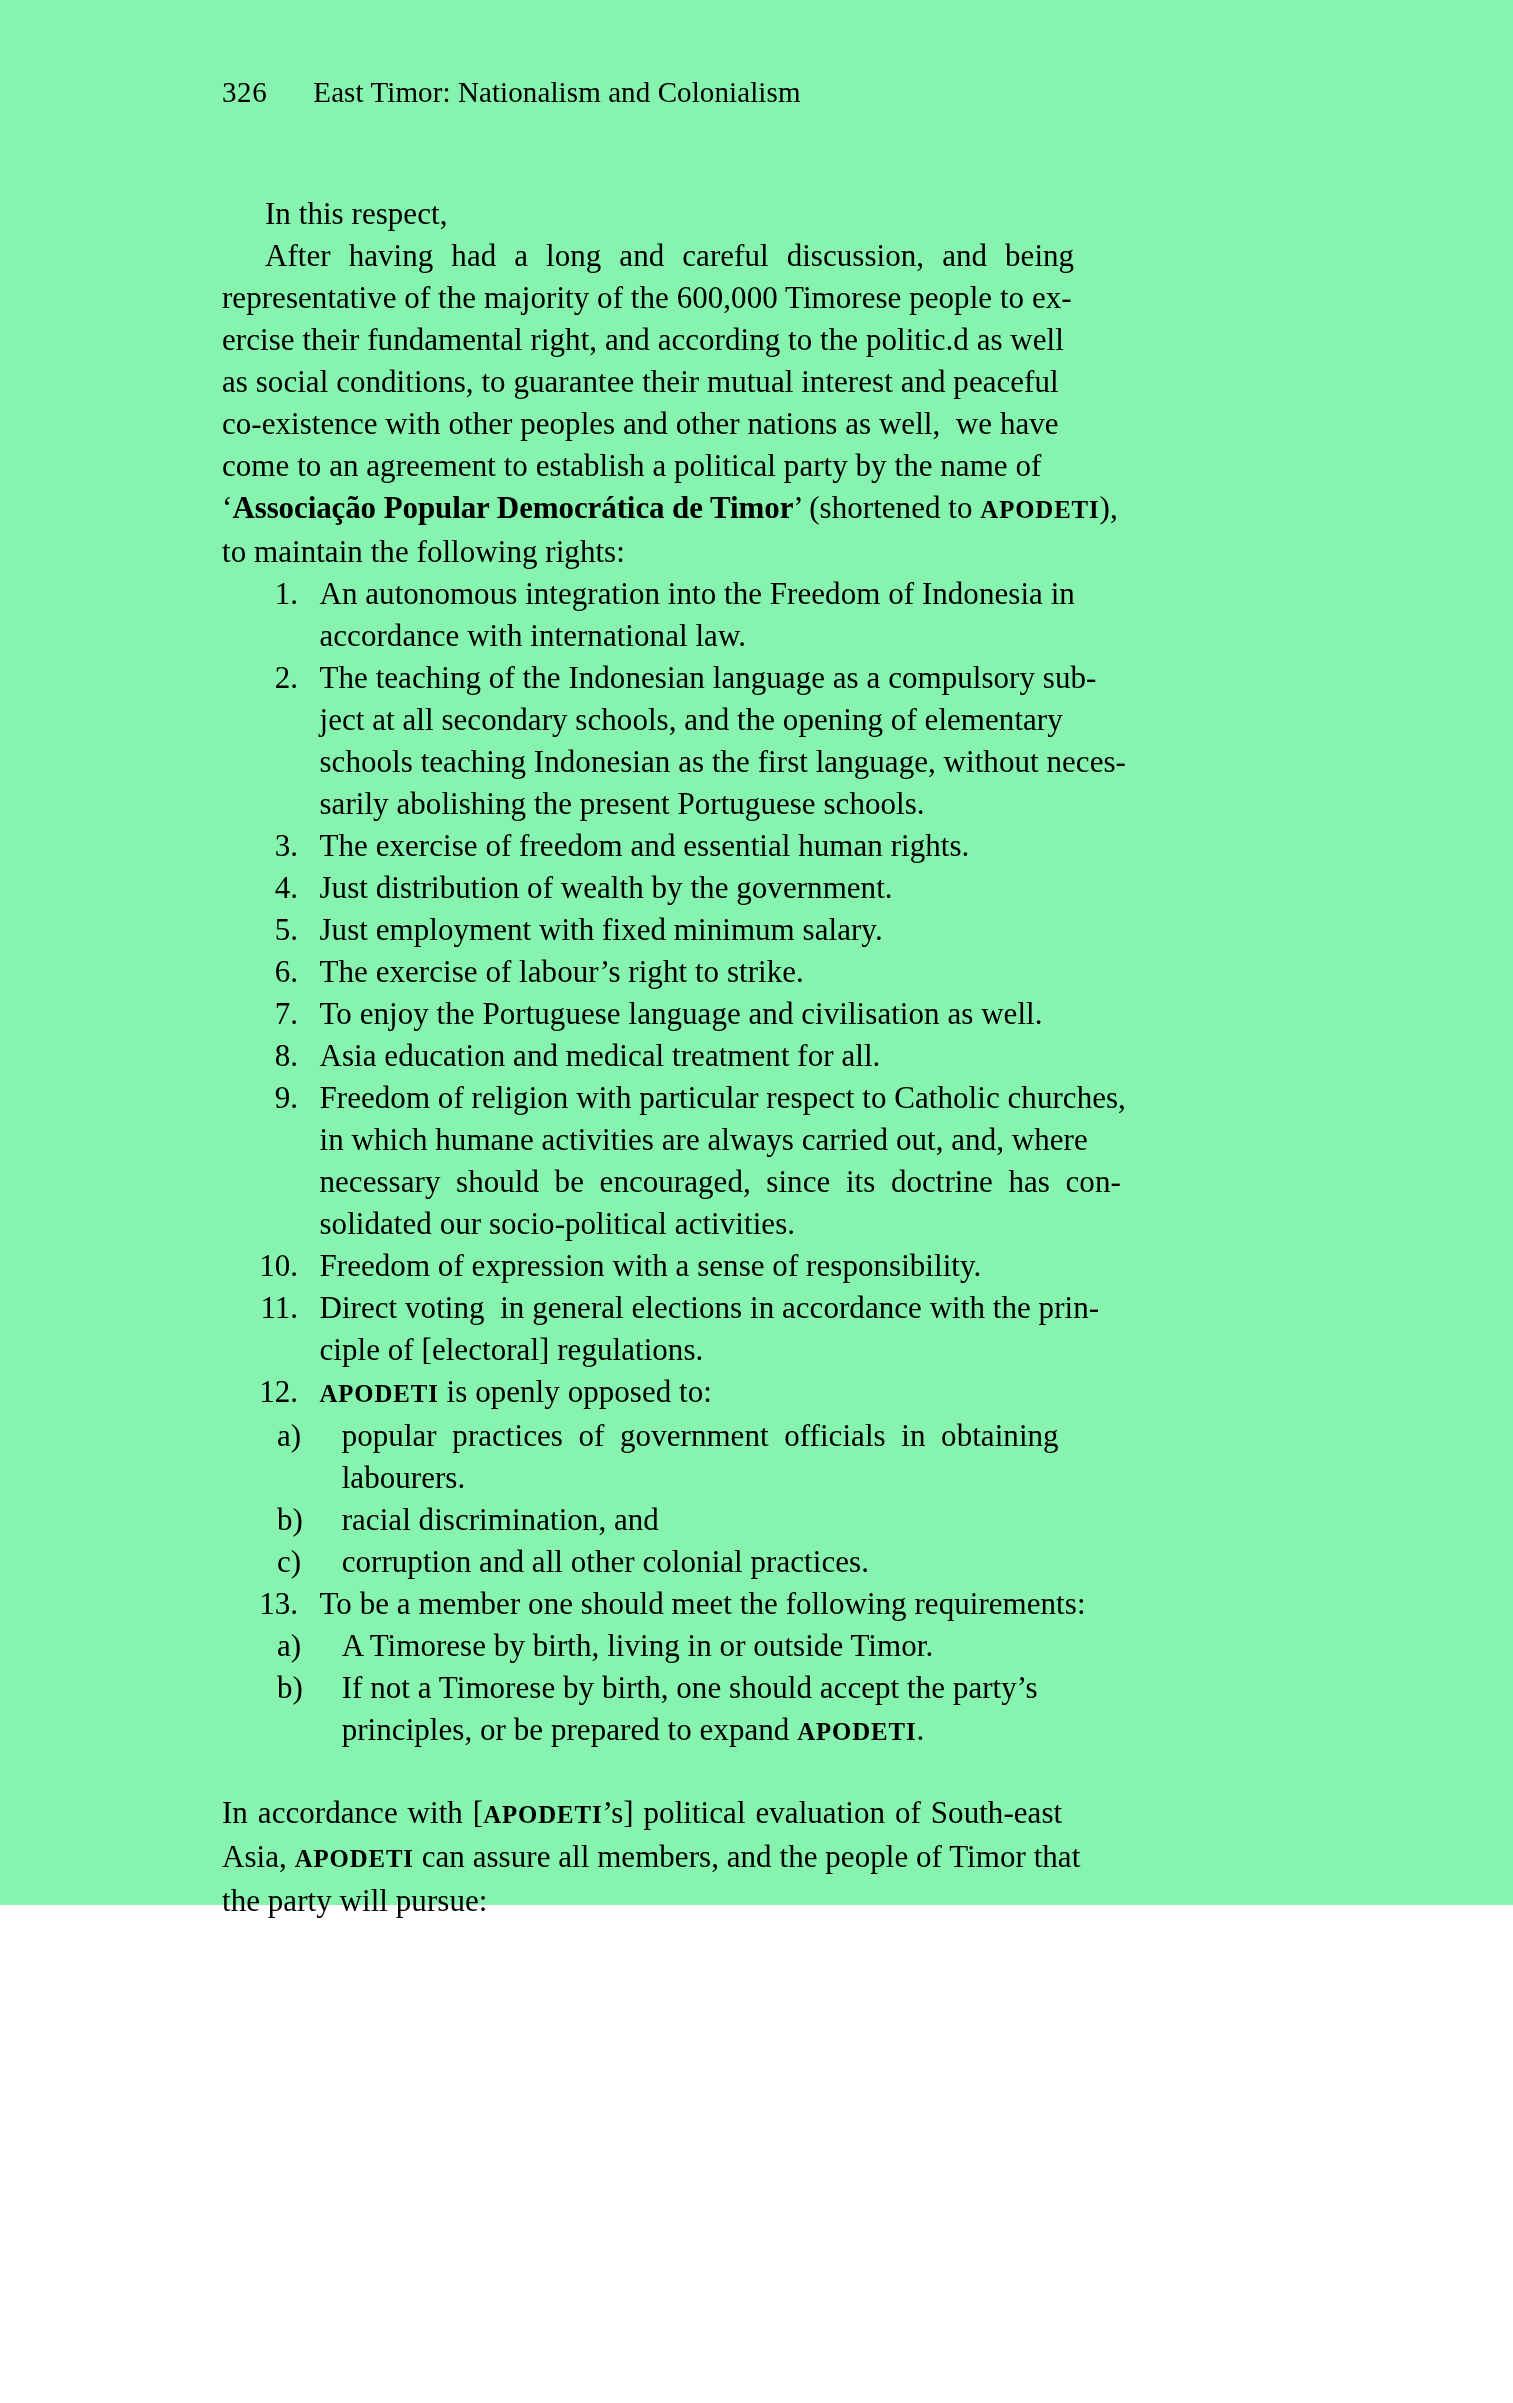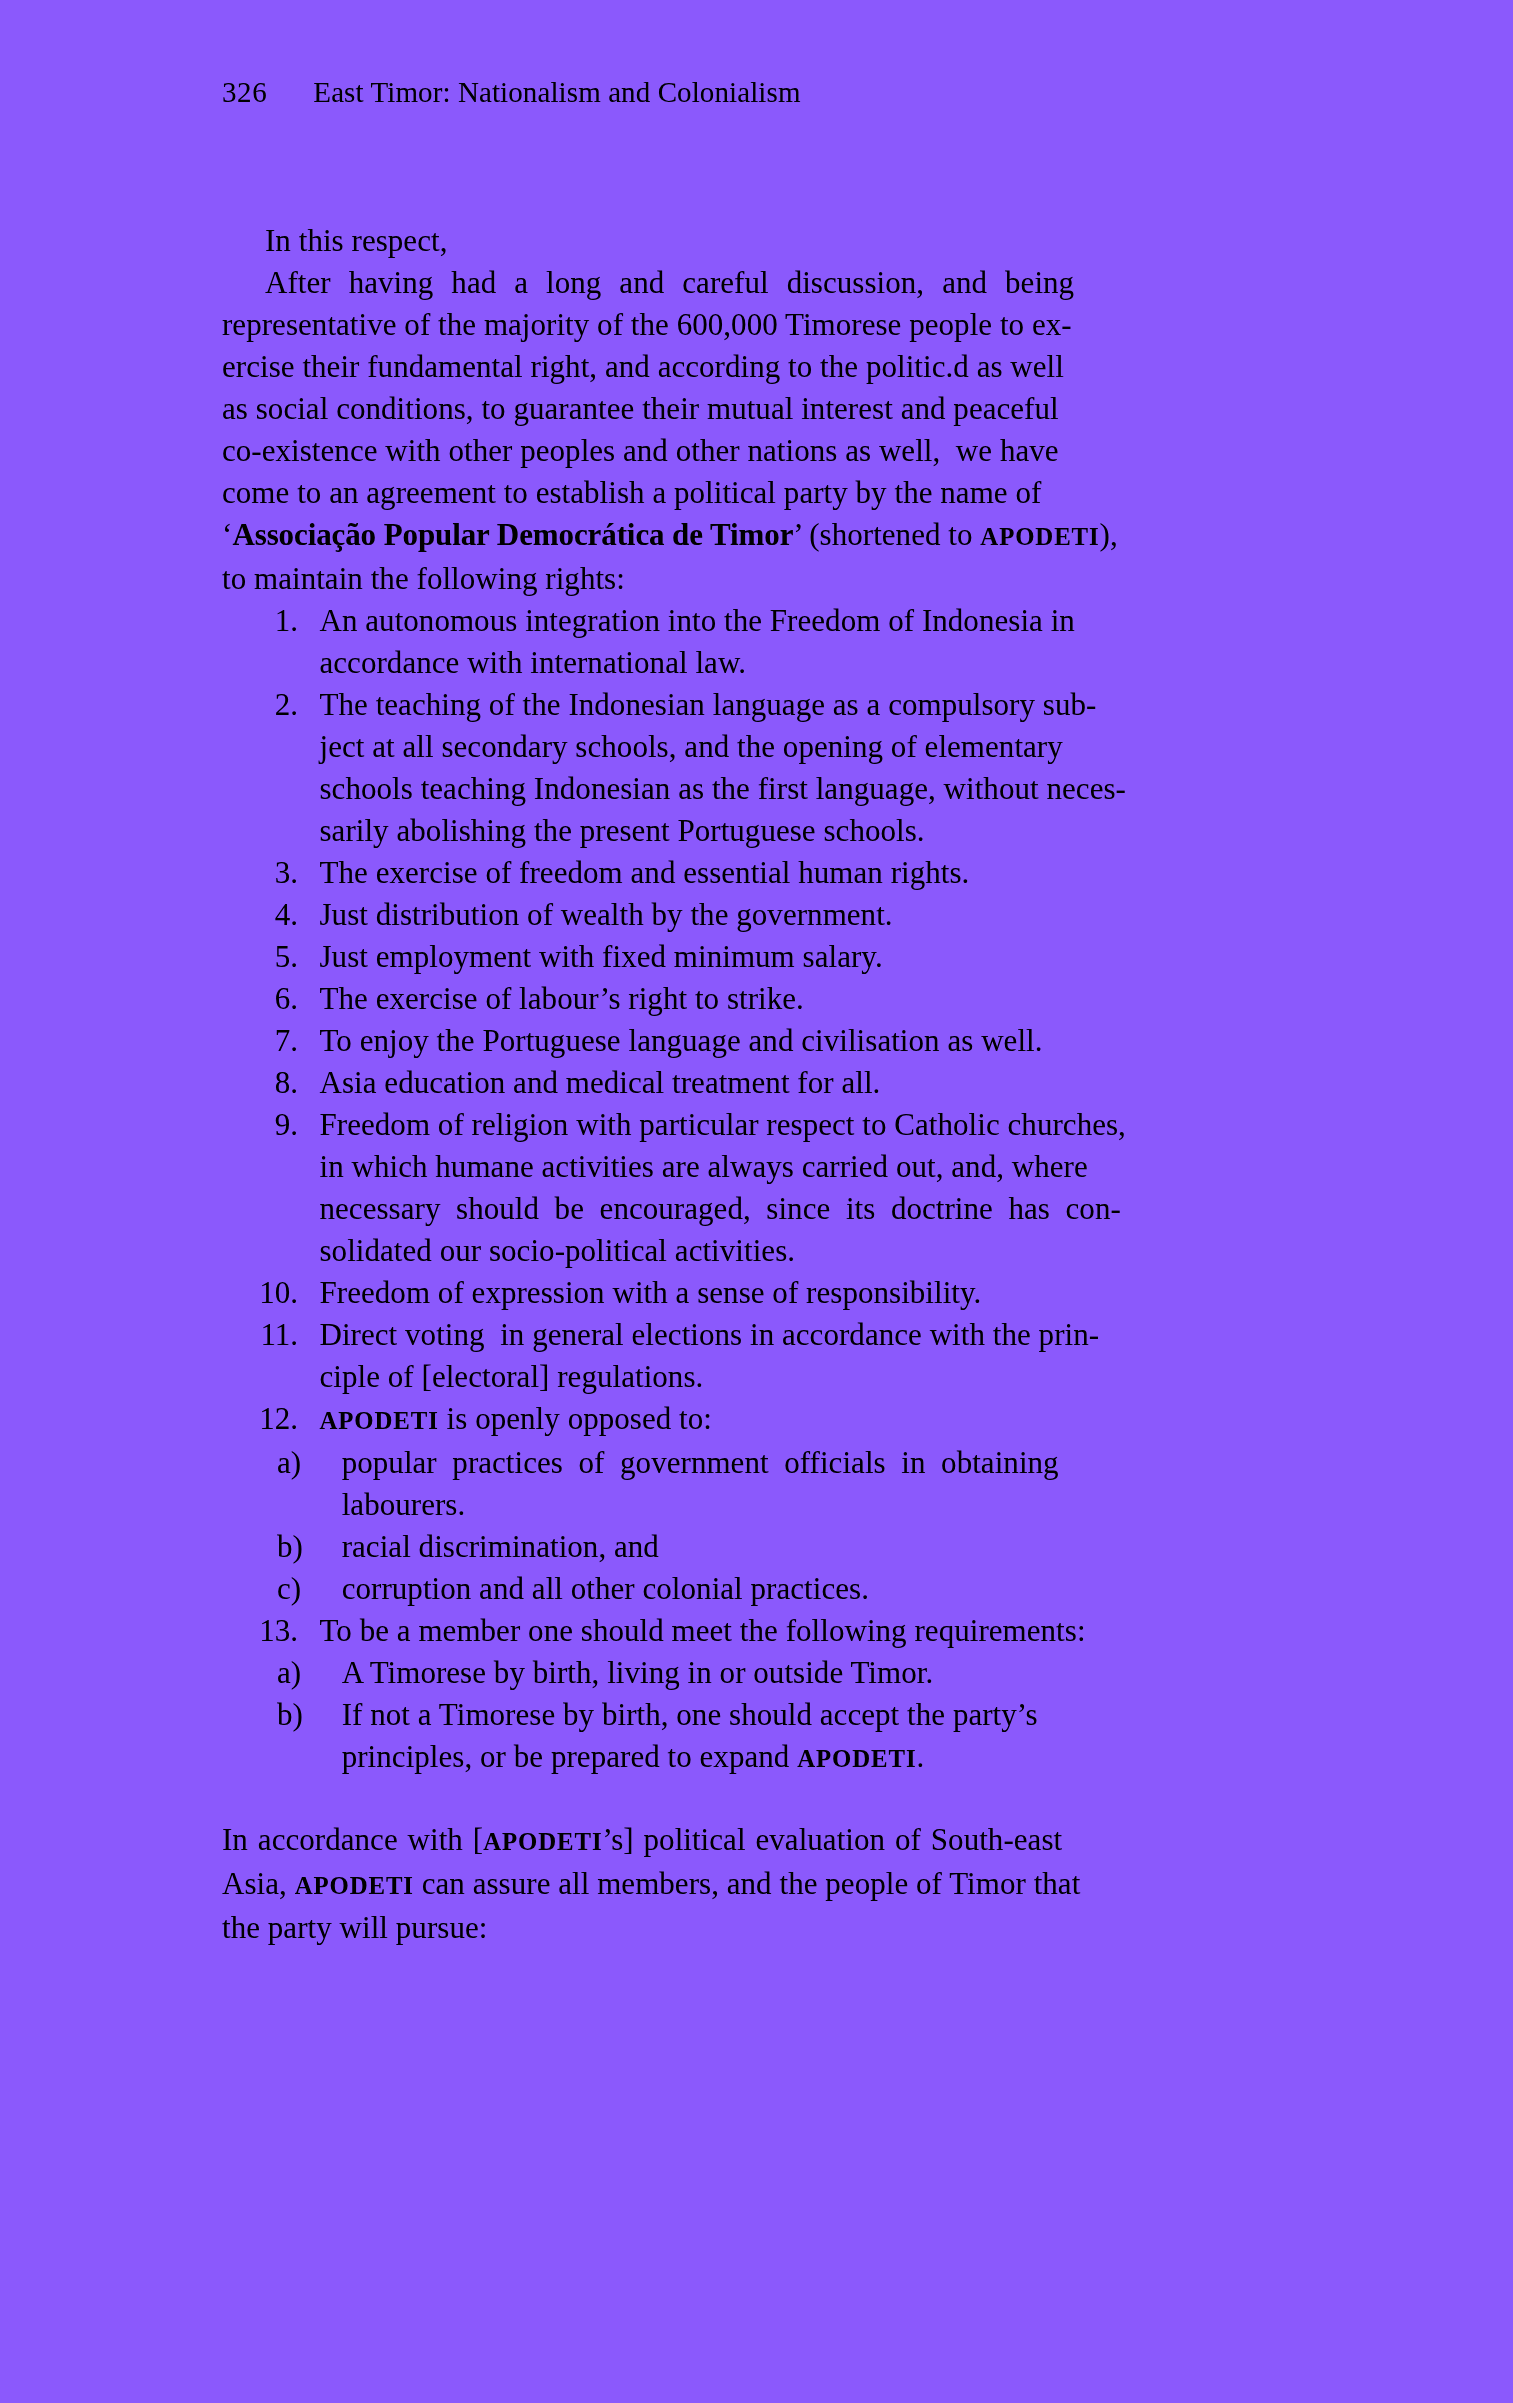--- a/index.html
+++ b/index.html
@@ -15,22 +15,22 @@
     color: #000000;
     position: relative;
     overflow: hidden;
   }
 
   .page {
     position: absolute;
     left: 0;
     top: 0;
     width: 1514px;
-    height: 2403px;
-    background: #8b5cf6;
+    height: 1905px;
+    background: #86efac;
   }
 
   
   .running-head {
     position: absolute;
     left: 222px;
     top: 76px;
     width: 1073px;
     height: 45px;
     display: flex;
@@ -51,21 +51,20 @@
     letter-spacing: 0.1px;
     white-space: pre;
   }
 
   
   .textblock {
     position: absolute;
     left: 222px;
     top: 193px;
     width: 1170px;
-    margin-top: 27px;
   }
 
   .ln {
     font-size: 31px;
     line-height: 42px;
     white-space: pre;
     letter-spacing: 0.05px;
   }
 
   

